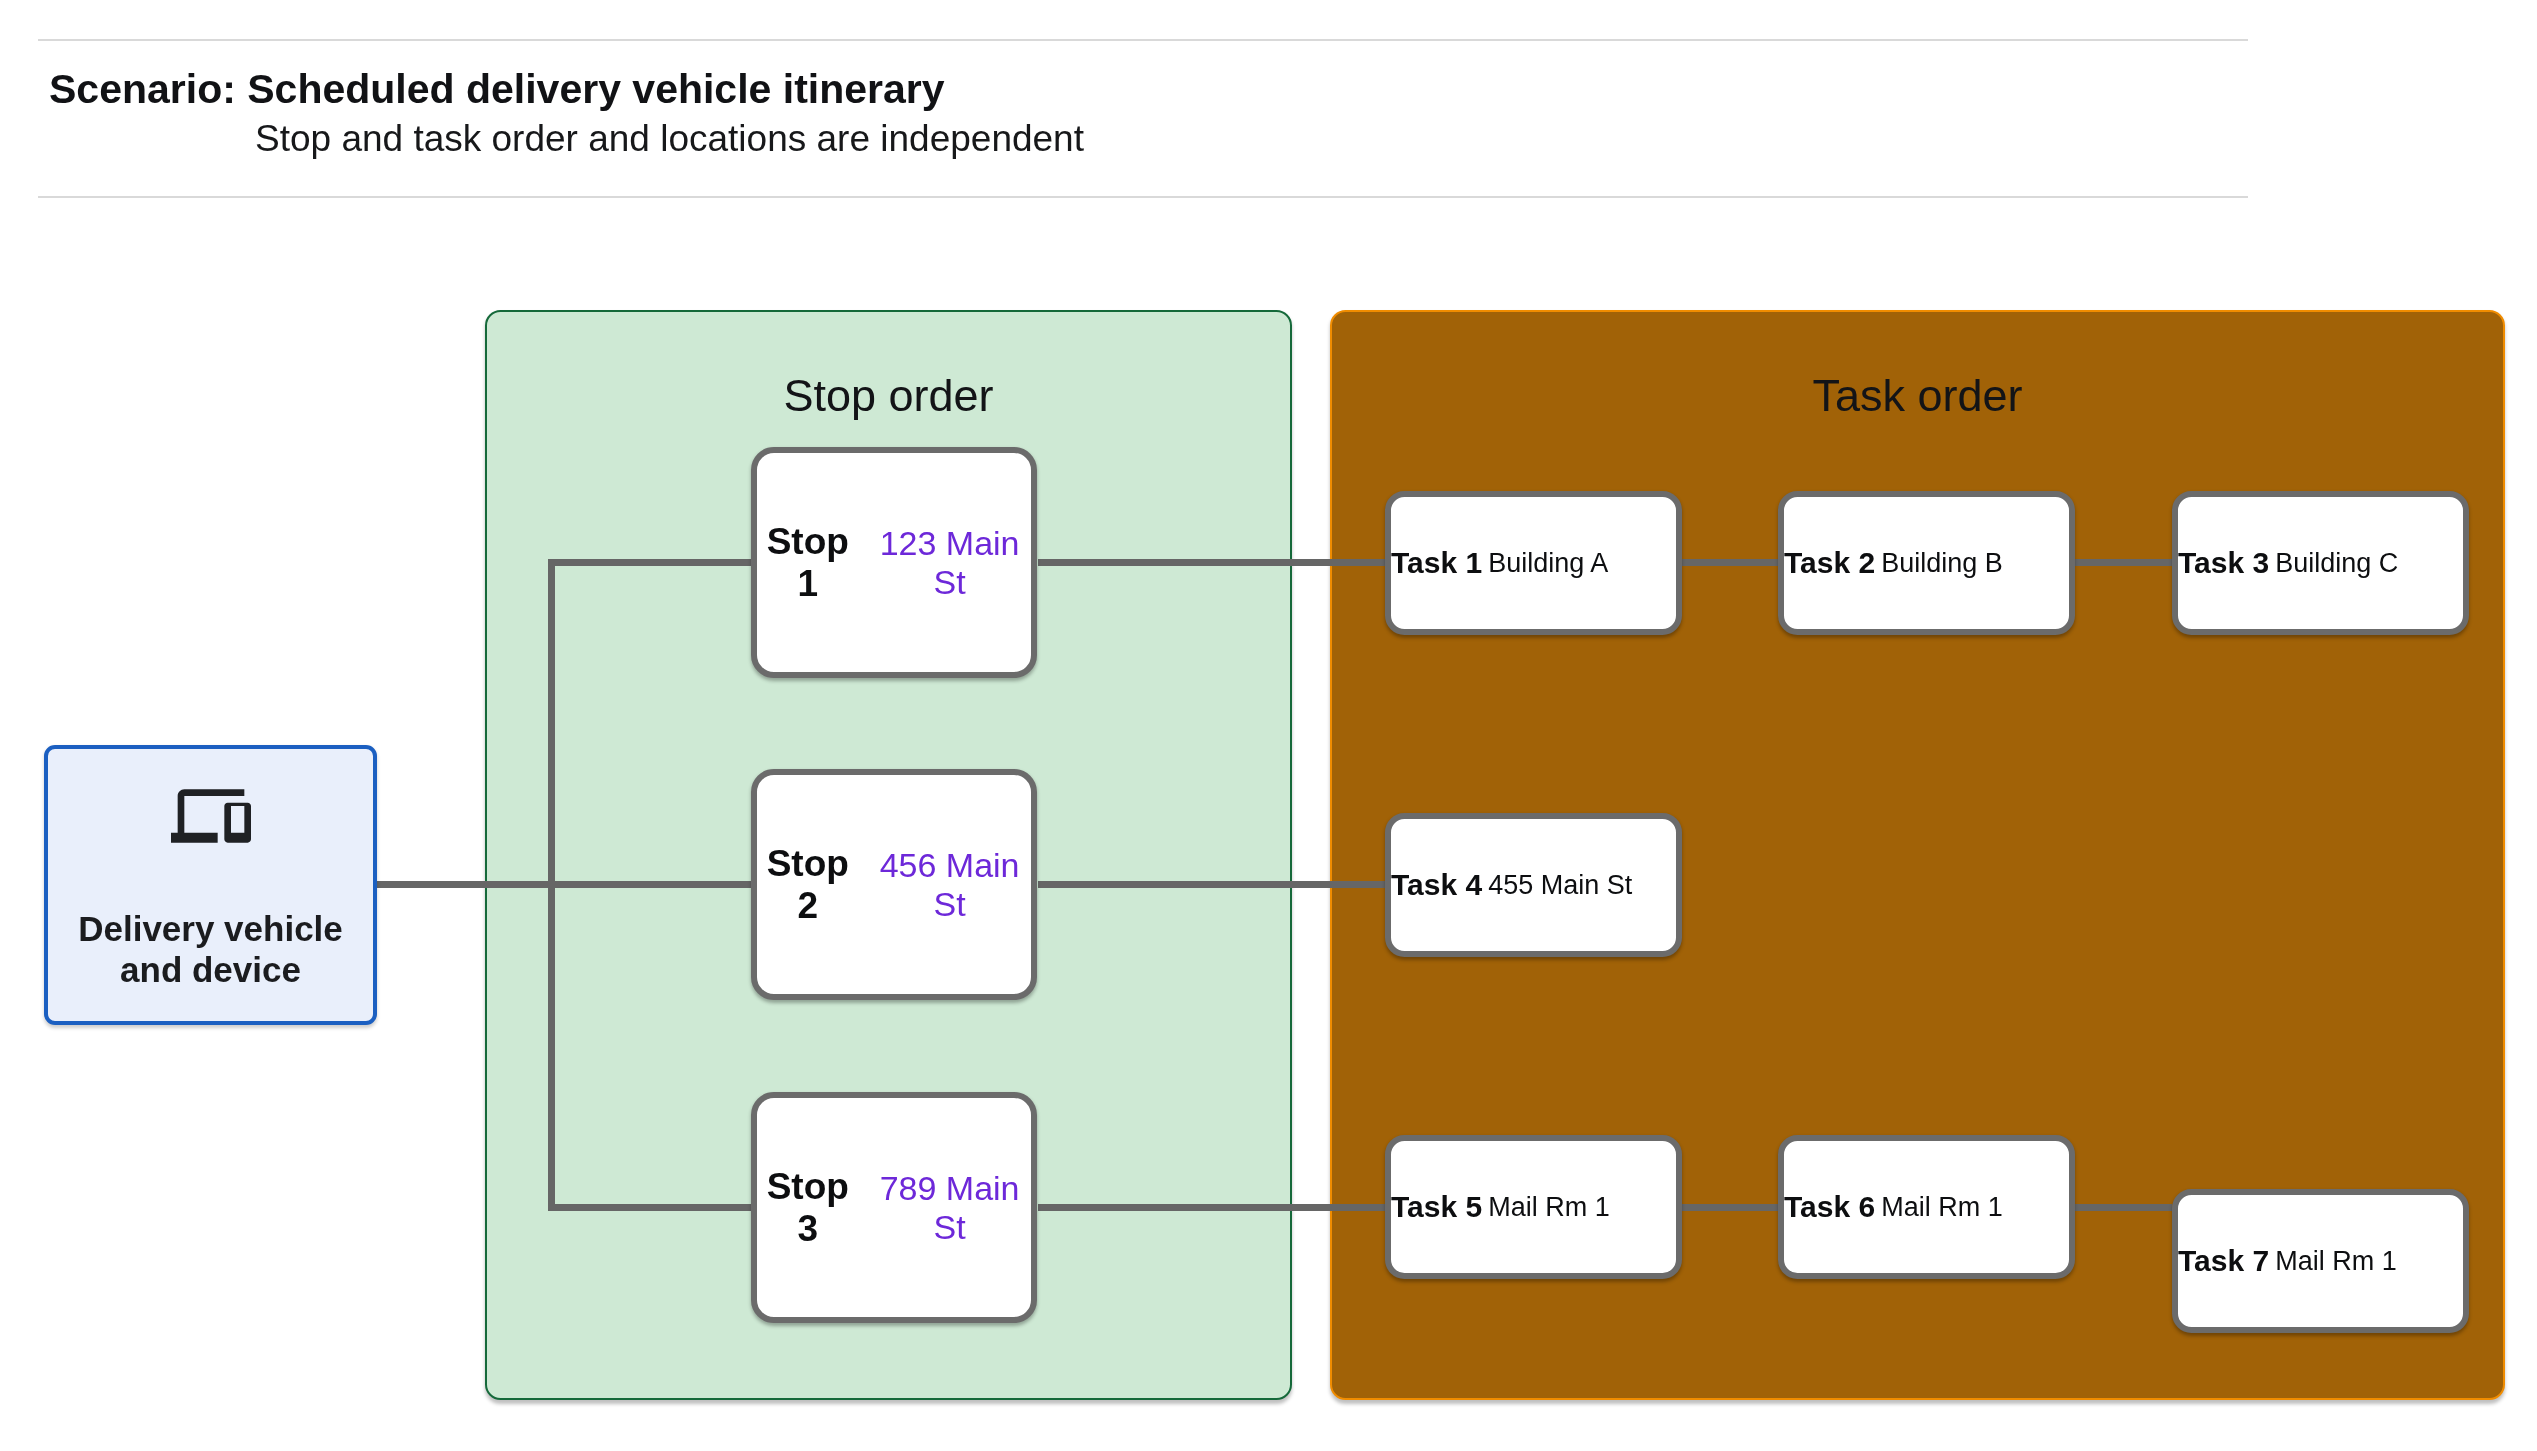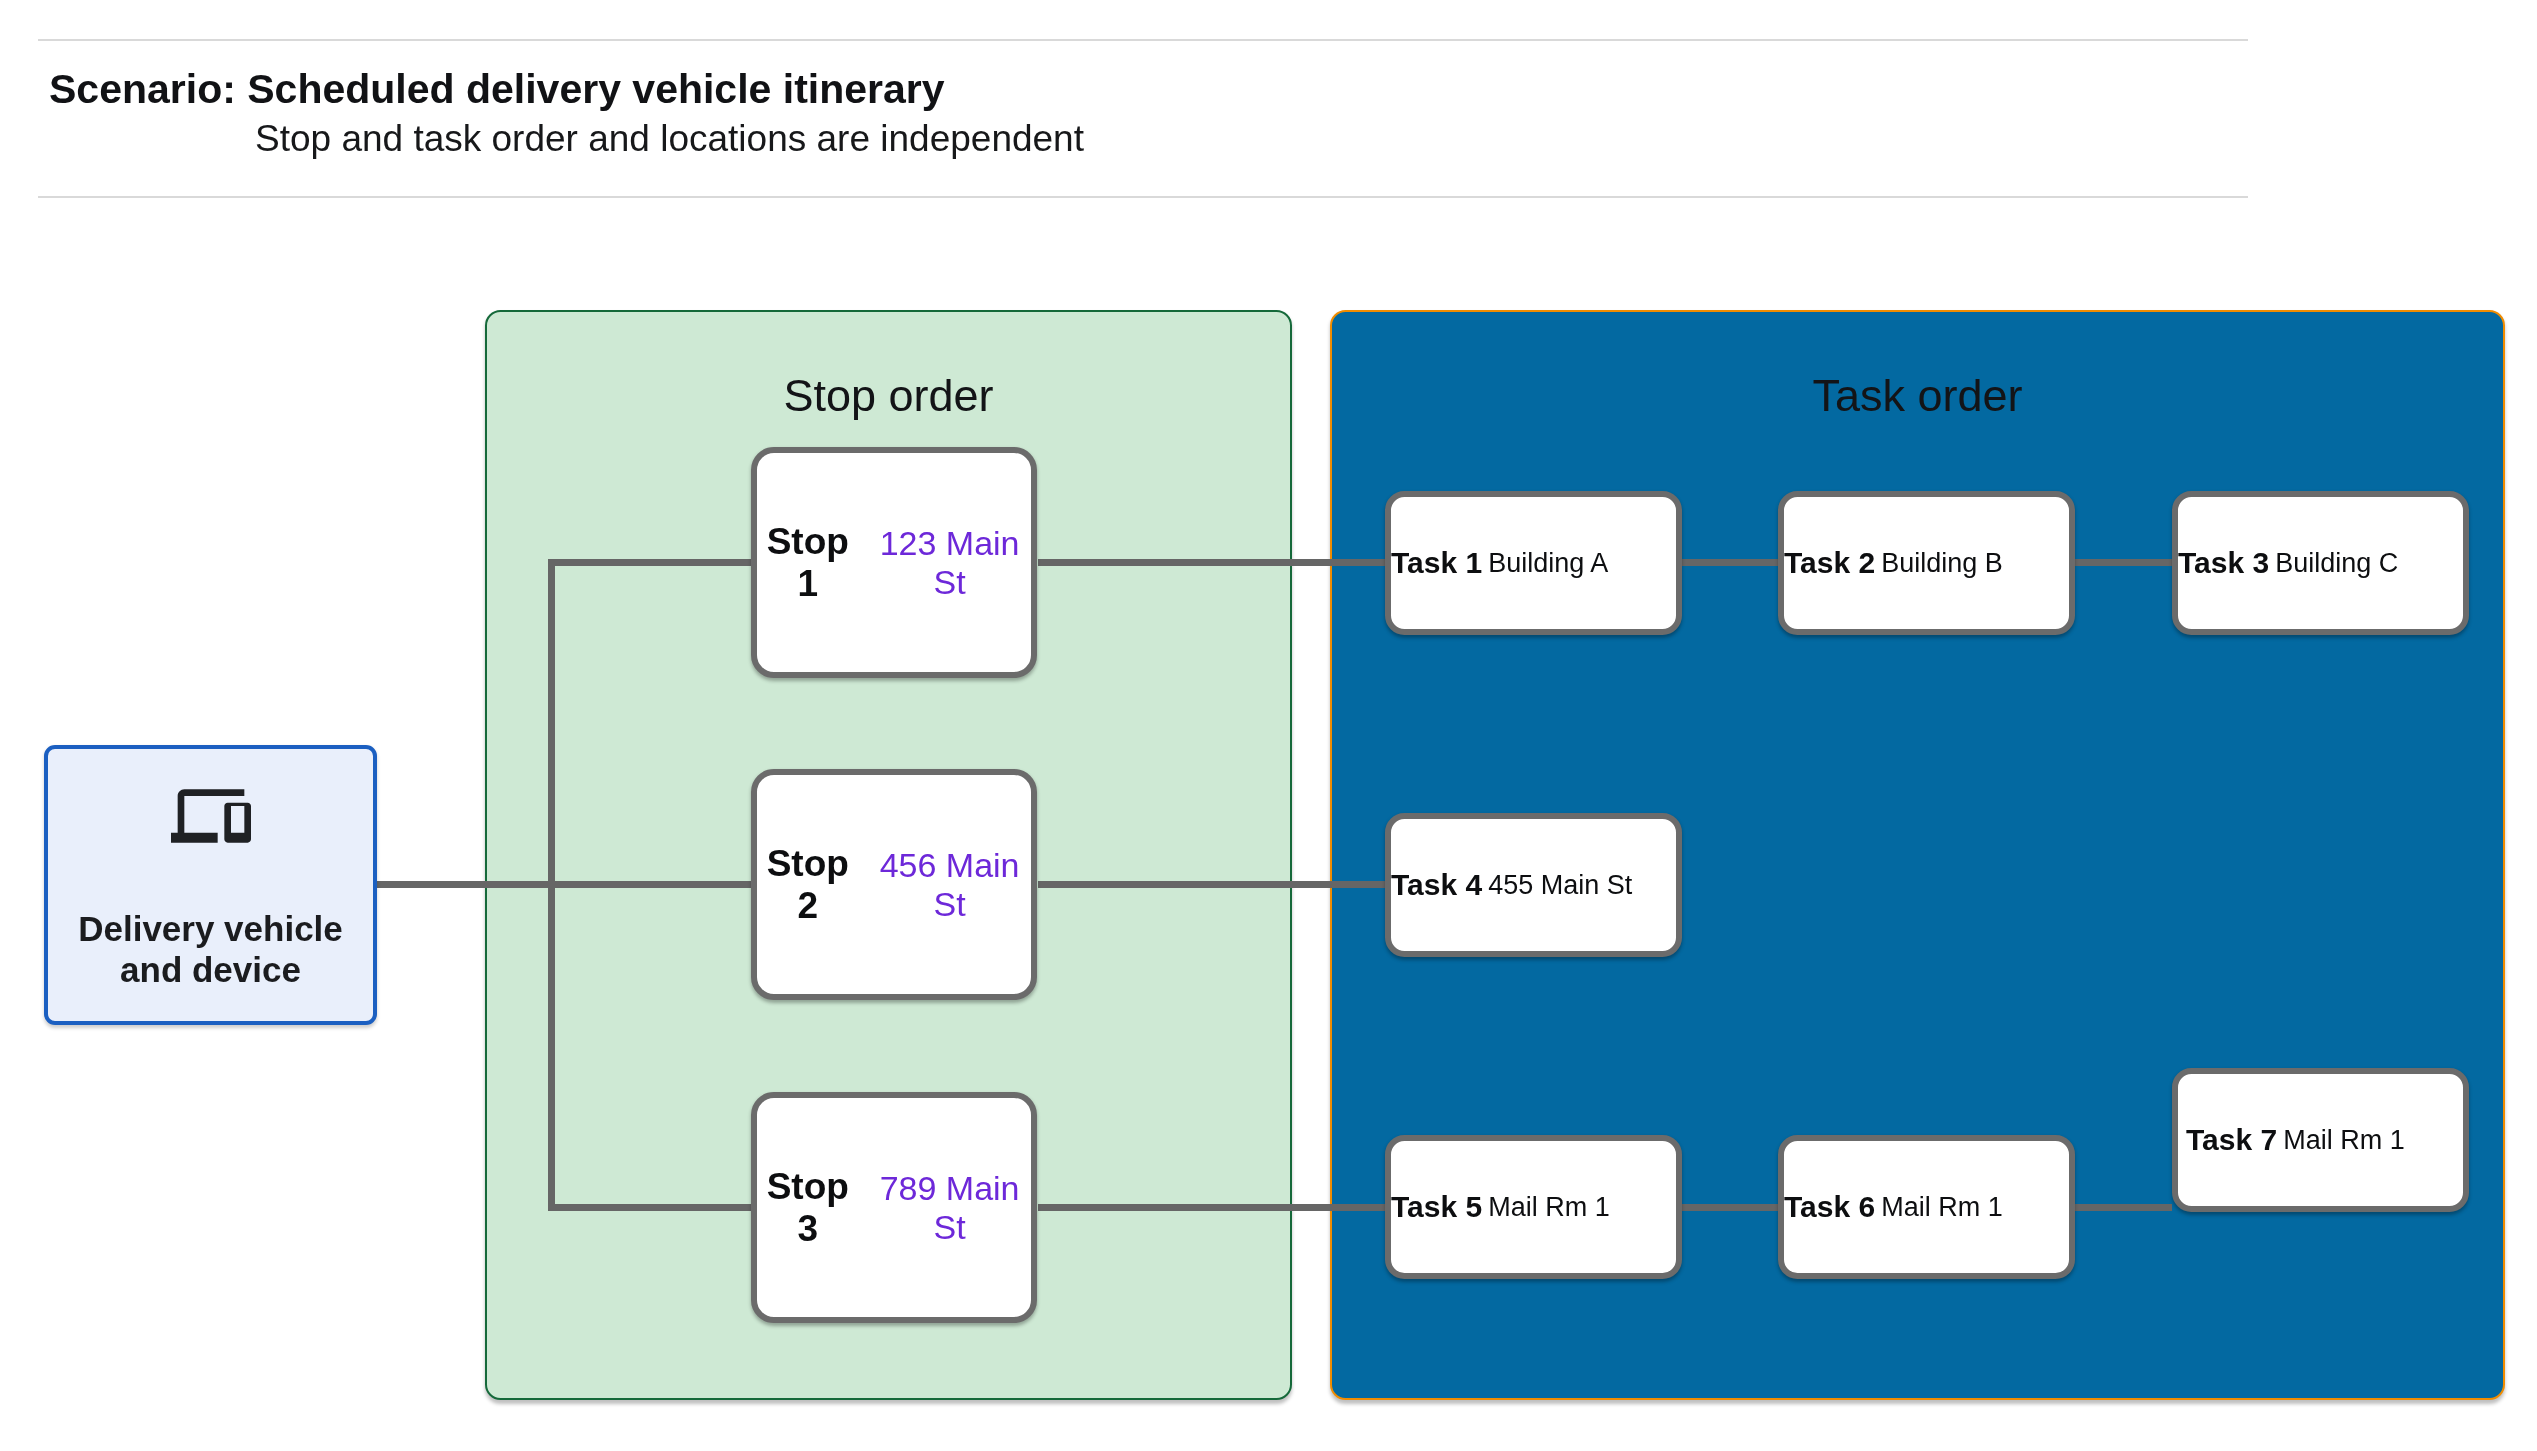--- a/index.html
+++ b/index.html
@@ -10,21 +10,21 @@
   }
   .divider{position:absolute;left:38px;width:2210px;height:1.9px;background:#d9d9d9;}
   .divider.top{top:39px;}
   .divider.bottom{top:196px;}
   .page-title{position:absolute;left:49px;top:66px;font-size:41px;font-weight:bold;color:#111215;white-space:nowrap;}
   .page-subtitle{position:absolute;left:255px;top:118px;font-size:37px;font-weight:normal;color:#17181a;white-space:nowrap;}
 
   .panel{position:absolute;top:310px;height:1090px;border-radius:15.5px;box-sizing:border-box;
          box-shadow:0 3.9px 3.9px rgba(0,0,0,.25);}
   .panel.green{left:485px;width:807px;background:#cee9d4;border:2.9px solid #15693a;}
-  .panel.yellow{left:1330px;width:1175px;background:#0369a1;border:2.9px solid #f08c00;}
+  .panel.yellow{left:1330px;width:1175px;background:#a16207;border:2.9px solid #f08c00;}
   .panel-title{position:absolute;top:58px;left:0;width:100%;text-align:center;
                font-size:45px;font-weight:normal;color:#131417;}
 
   .conn{position:absolute;background:#666666;}
 
   .vehicle-box{position:absolute;left:44px;top:745px;width:333px;height:280px;box-sizing:border-box;
                background:#e9effb;border:4.8px solid #1b5fc1;border-radius:11px;
                box-shadow:0 2.9px 3.9px rgba(0,0,0,.2);
                display:flex;flex-direction:column;align-items:center;padding-top:27px;}
   .vehicle-box svg{display:block;width:80px;height:80px;fill:#1f2124;}
@@ -107,17 +107,17 @@
   <div class="node-loc">455 Main St</div>
 </div>
 <div class="node task" style="left:1385px;top:1135px;">
   <div class="node-name">Task 5</div>
   <div class="node-loc">Mail Rm 1</div>
 </div>
 <div class="node task" style="left:1778px;top:1135px;">
   <div class="node-name">Task 6</div>
   <div class="node-loc">Mail Rm 1</div>
 </div>
-<div class="node task" style="left:2172px;top:1068px;padding-left:8px;">
+<div class="node task" style="left:2172px;top:1189px;">
   <div class="node-name">Task 7</div>
   <div class="node-loc">Mail Rm 1</div>
 </div>
 
 
 </body></html>

